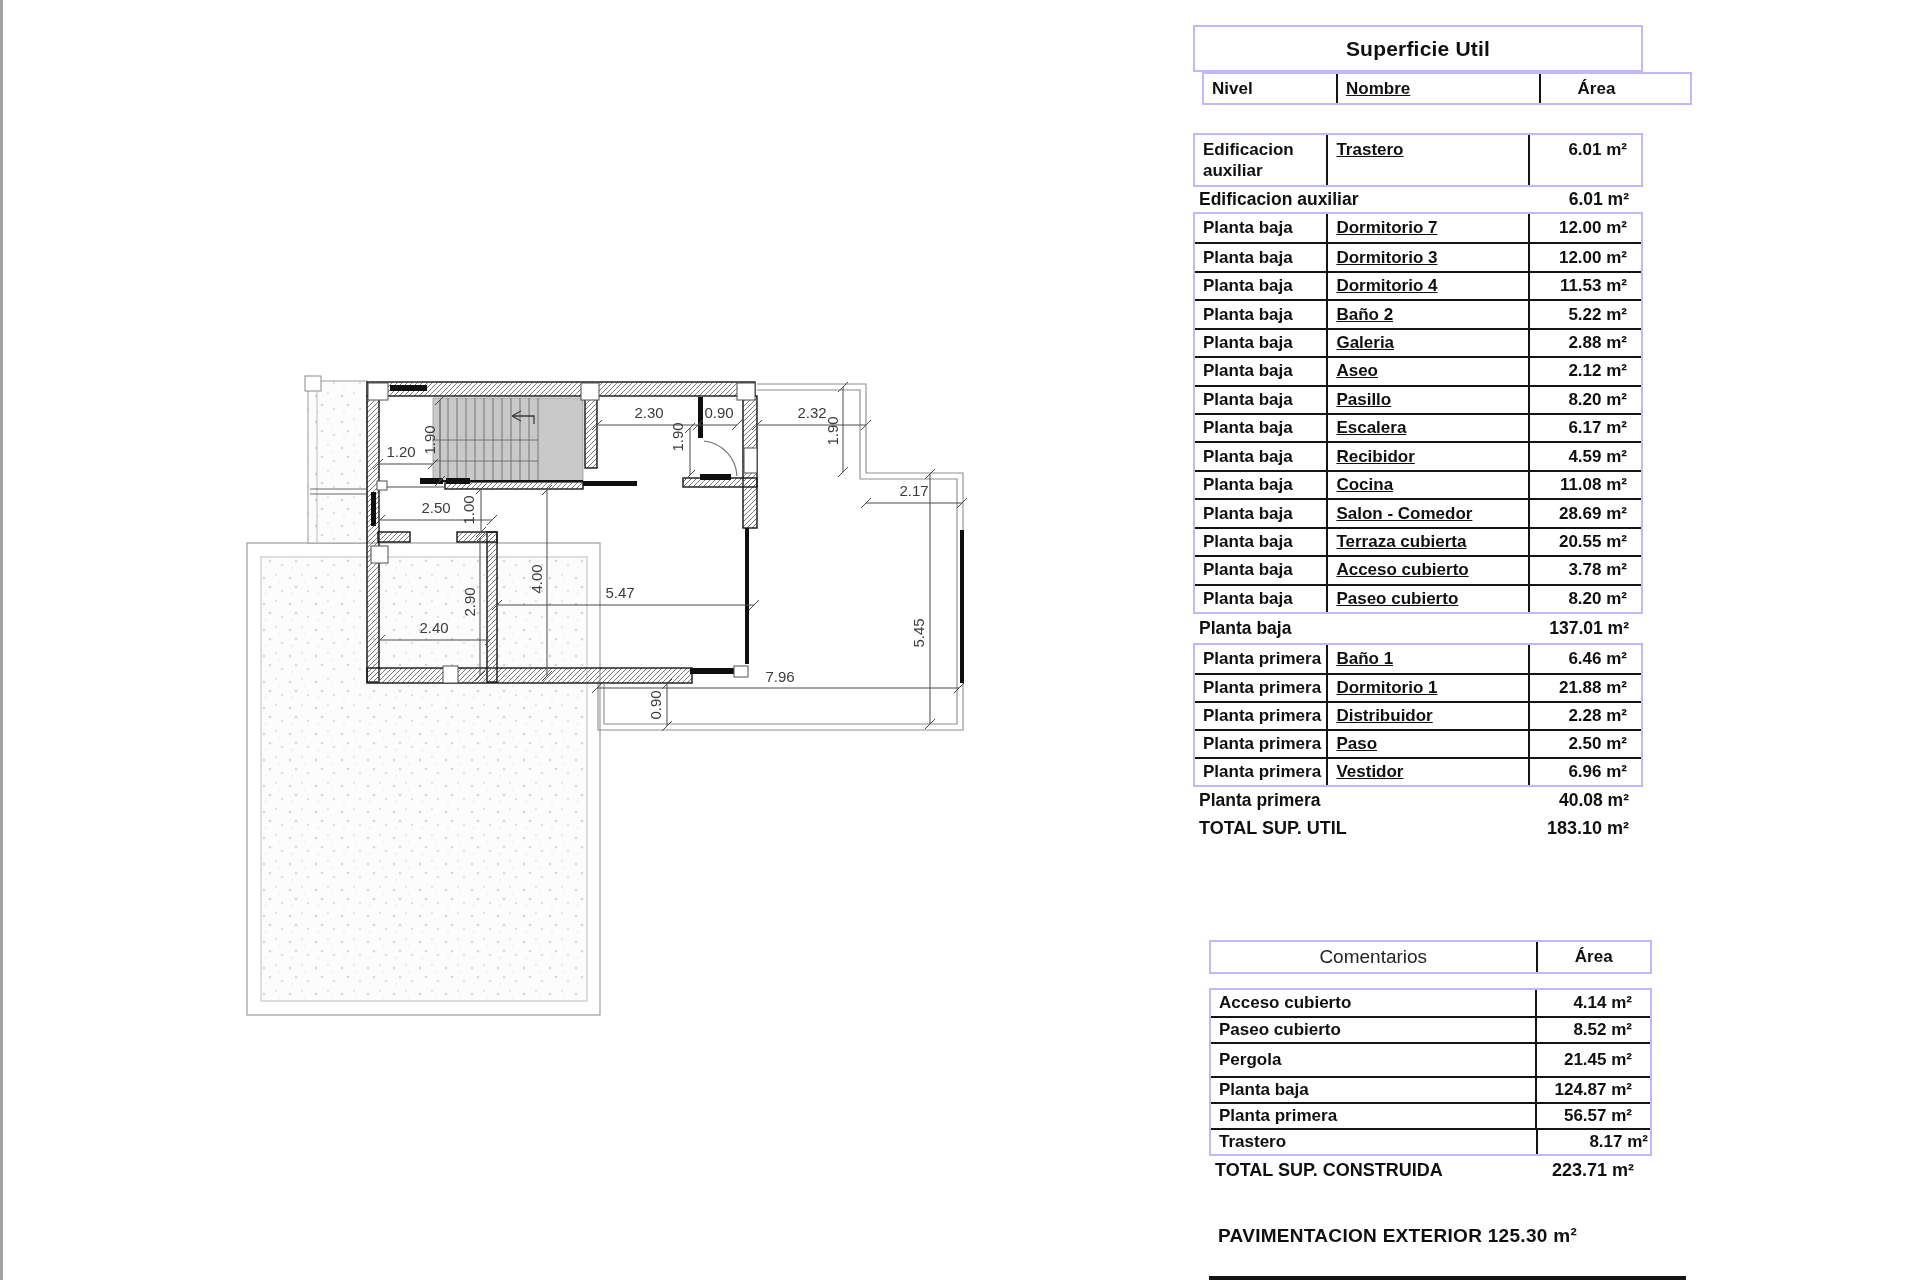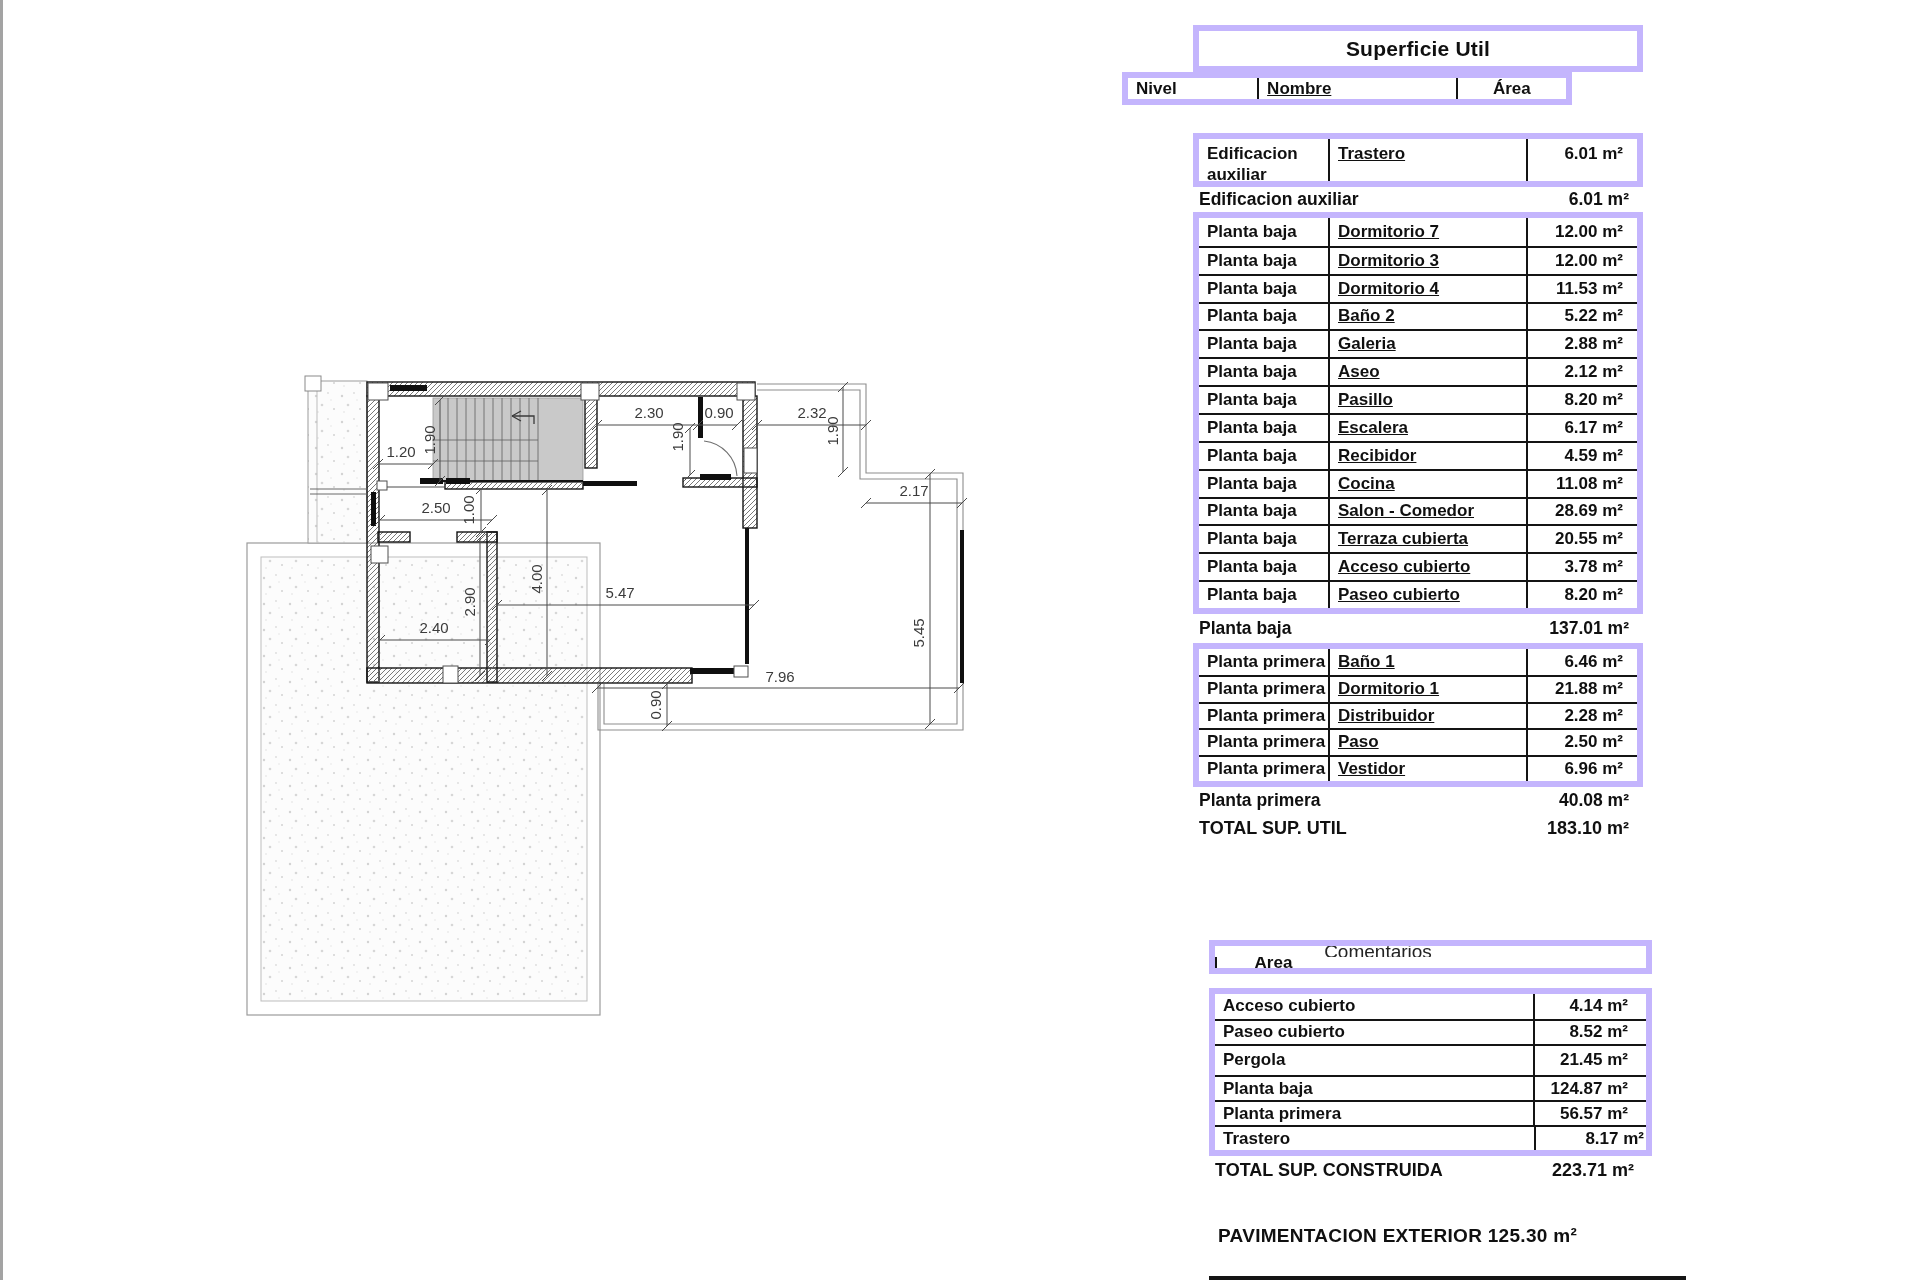--- a/index.html
+++ b/index.html
@@ -2,21 +2,21 @@
 <html><head>
 <meta charset="utf-8">
 <style>
   html,body{margin:0;padding:0;background:#ffffff;}
   #stage{position:relative;width:1920px;height:1280px;background:#fff;overflow:hidden;
          font-family:"Liberation Sans",sans-serif;}
   svg text{font-family:"Liberation Sans",sans-serif;}
 
   
   .abs{position:absolute;box-sizing:border-box;}
-  .tbox{border:6px solid #c4b5fd;background:#fff;}
+  .tbox{border:2px solid #c4b5fd;background:#fff;}
   .title-box{display:flex;align-items:center;justify-content:center;
              font-weight:bold;font-size:21px;color:#101010;letter-spacing:0.2px;}
   .hrow{display:flex;}
   .cell{box-sizing:border-box;height:100%;display:flex;align-items:center;
         font-size:17px;color:#101010;overflow:hidden;}
   .cell.b{font-weight:bold;}
   .cell.pad{padding-left:8px;}
   .cell.vline{border-left:2px solid #141414;}
   .cell.center{justify-content:center;}
   .cell.right{justify-content:flex-end;padding-right:14px;}
@@ -236,21 +236,21 @@
         <line x1="667" y1="684" x2="667" y2="726"></line>
         <line x1="662" y1="689" x2="672" y2="679"></line>
           <line x1="662" y1="731" x2="672" y2="721"></line>
         <text x="657" y="709" text-anchor="middle" stroke="none" transform="rotate(-90 657 705)">0.90</text>
       </g>
     </g>
   </svg>
 
   <div class="abs tbox title-box" style="left:1193px;top:25px;width:450px;height:47px;">Superficie Util</div>
 
-  <div class="abs tbox hrow" style="left:1122px;top:72px;width:450px;height:33px;">
+  <div class="abs tbox hrow" style="left:1202px;top:72px;width:490px;height:33px;">
     <div class="cell b pad c1u">Nivel</div>
     <div class="cell b pad vline c2u">Nombre</div>
     <div class="cell b vline center c3u">Área</div>
   </div>
 
   <div class="abs tbox hrow" style="left:1193px;top:133px;width:450px;height:54px;">
     <div class="cell b pad c1u tallcell">Edificacion auxiliar</div>
     <div class="cell b pad vline c2u tallcell">Trastero</div>
     <div class="cell b vline right c3u tallcell" style="justify-content:flex-end;">6.01 m²</div>
   </div>
@@ -372,21 +372,21 @@
     <div class="lab">Planta primera</div>
     <div class="val">40.08 m²</div>
   </div>
 
   <div class="abs subrow" style="left:1193px;top:814px;width:450px;height:28px;font-size:18px;">
     <div class="lab">TOTAL SUP. UTIL</div>
     <div class="val">183.10 m²</div>
   </div>
 
 
-  <div class="abs tbox hrow" style="left:1209px;top:940px;width:443px;height:34px;flex-direction:column;">
+  <div class="abs tbox hrow" style="left:1209px;top:940px;width:443px;height:34px;">
     <div class="cell center comentarios c1c">Comentarios</div>
     <div class="cell b vline center c2c">Área</div>
   </div>
 
   <div class="abs tbox rows" style="left:1209px;top:988px;width:443px;height:168px;">
 
   <div class="rowline" style="height:28px;">
       <div class="cell b pad c1c">Acceso cubierto</div>
       <div class="cell b vline right c2c" style="padding-right:18px;">4.14 m²</div>
     </div>

